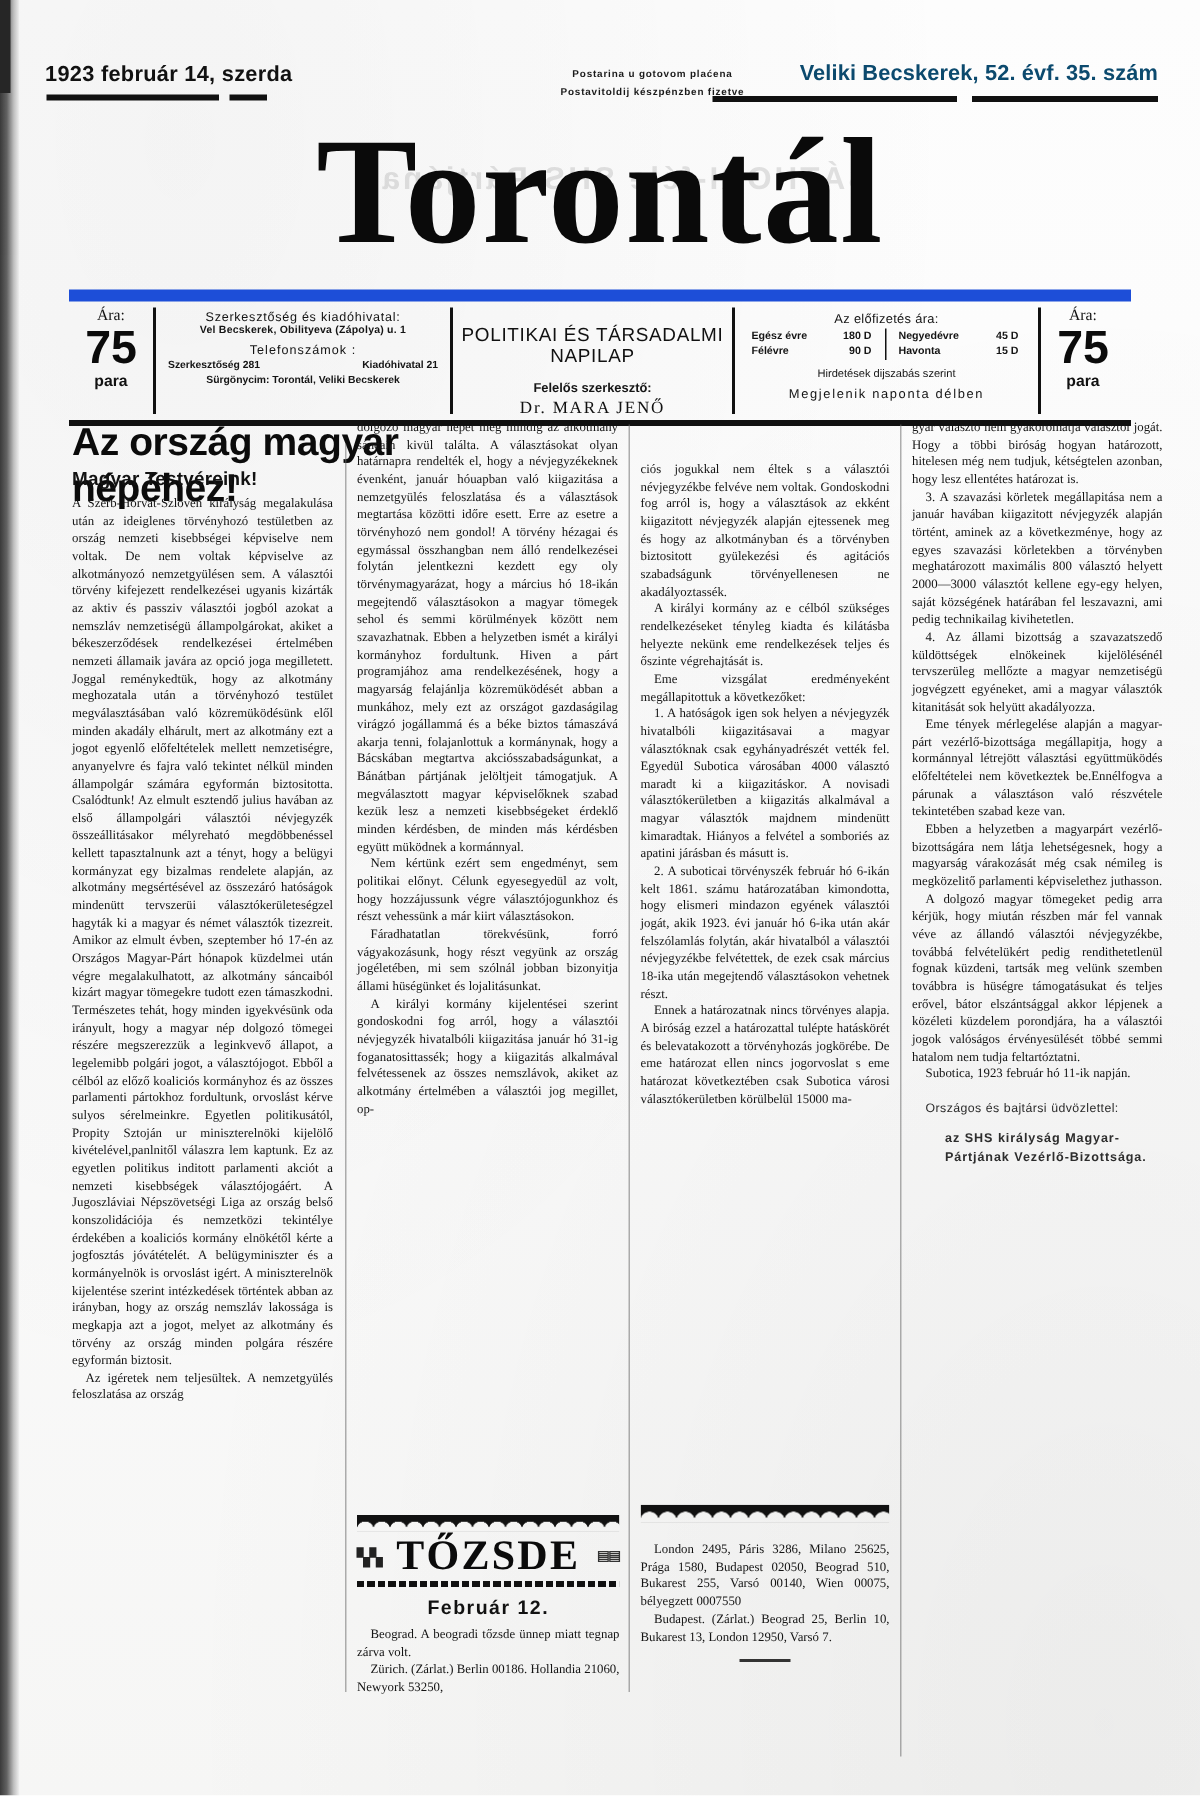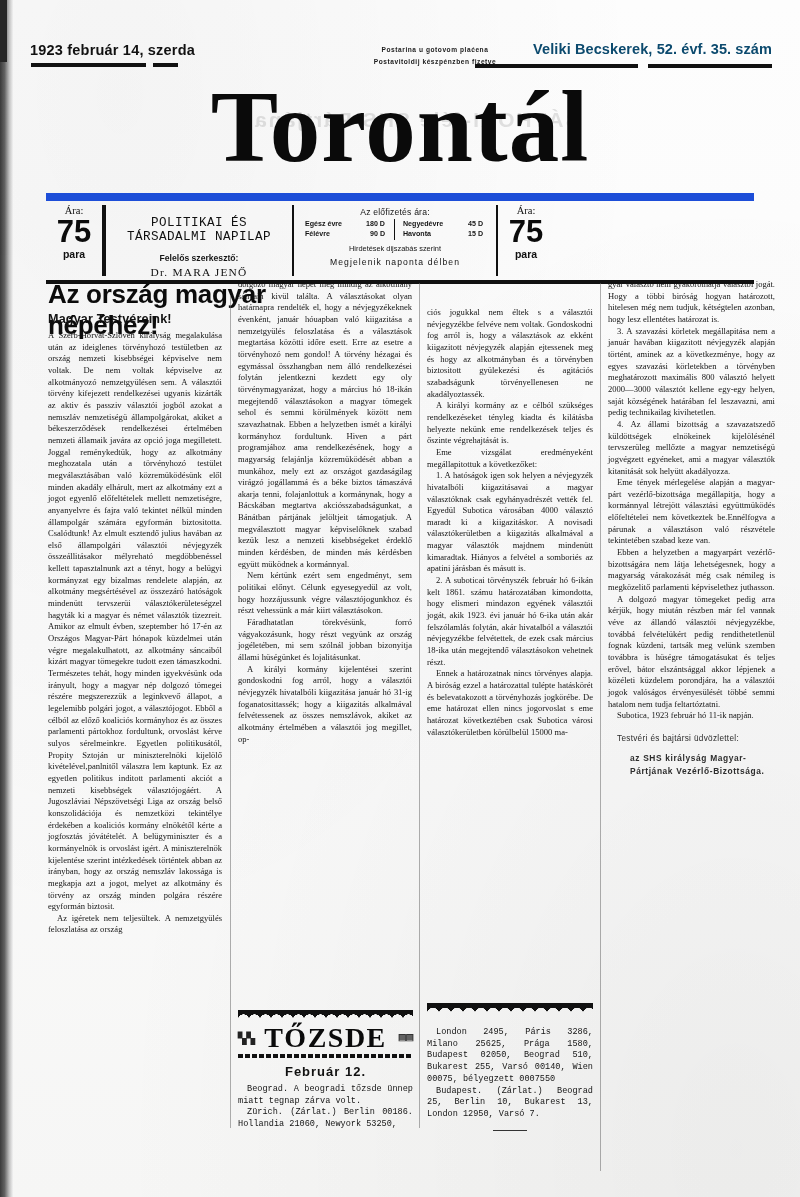--- a/index.html
+++ b/index.html
@@ -84,21 +84,21 @@
   .price-unit{font-family:"Liberation Sans",sans-serif;font-weight:bold;font-size:10.5px;color:#111;margin-top:1px;}
 
   .office-cell{width:196px;flex:none;text-align:center;font-family:"Liberation Sans",sans-serif;color:#141414;}
   .office-1{font-size:8.4px;letter-spacing:.5px;margin-top:2px;}
   .office-2{font-size:7px;font-weight:bold;letter-spacing:.15px;margin-top:1px;}
   .office-3{font-size:8.4px;letter-spacing:.7px;margin-top:4px;}
   .office-4{font-size:6.9px;font-weight:bold;margin-top:2px;display:flex;justify-content:space-between;padding:0 4px;}
   .office-5{font-size:6.9px;font-weight:bold;margin-top:3px;}
 
   .center-cell{width:186px;flex:none;text-align:center;}
-  .paper-kind{font-family:Liberation Mono, monospace;font-size:12.6px;letter-spacing:.45px;color:#111;margin-top:12px;}
+  .paper-kind{font-family:Liberation Sans, sans-serif;font-size:12.6px;letter-spacing:.45px;color:#111;margin-top:12px;}
   .resp-label{font-family:"Liberation Sans",sans-serif;font-size:8.6px;font-weight:bold;color:#161616;margin-top:9px;}
   .editor{font-family:"Liberation Serif",serif;font-size:11.4px;letter-spacing:1.2px;color:#111;margin-top:3px;}
 
   .subs-cell{width:202px;flex:none;text-align:center;font-family:"Liberation Sans",sans-serif;color:#141414;border-radius:17px;}
   .subs-title{font-size:8.6px;margin-top:3px;letter-spacing:.2px;}
   .subs-grid{display:flex;margin-top:2px;font-size:7.1px;font-weight:bold;}
   .subs-col{flex:1;text-align:left;padding-left:7px;}
   .subs-col.r{border-left:1.6px solid #111;padding-left:8px;}
   .subs-row{display:flex;justify-content:space-between;padding-right:9px;line-height:1.45;}
   .subs-ad{font-size:7.4px;margin-top:4px;}
@@ -151,21 +151,21 @@
   .tozsde-deco-l{position:absolute;left:0;top:8px;font-size:11px;font-weight:bold;color:#222;}
   .tozsde-deco-r{position:absolute;right:0;top:8px;font-size:9px;font-weight:bold;color:#333;letter-spacing:-1px;}
   .tozsde-rule{height:4px;background:#111;margin-top:2px;
     -webkit-mask-image:repeating-linear-gradient(90deg,#000 0 5px,transparent 5px 7px);
     mask-image:repeating-linear-gradient(90deg,#000 0 5px,transparent 5px 7px);}
   .tozsde-date{
     font-family:"Liberation Sans",sans-serif;font-weight:bold;font-size:13px;
     text-align:center;margin-top:6px;letter-spacing:1px;color:#111;
   }
   .tozsde-body{
-    font-family:Liberation Mono, monospace;font-size:8.55px;line-height:1.37;
+    font-family:Liberation Serif, serif;font-size:8.55px;line-height:1.37;
     text-align:justify;margin-top:5px;color:#141414;
   }
   .tozsde-body p{margin:0;text-indent:9px;}
 
   .scallop{
     position:absolute;left:427px;top:1003px;width:166px;height:12px;
     background:#111;
     -webkit-mask-image:radial-gradient(circle at 6px 11px,transparent 6px,#000 6.3px);
     mask-image:radial-gradient(circle at 6px 11px,transparent 6px,#000 6.3px);
     -webkit-mask-size:12px 12px;mask-size:12px 12px;
@@ -218,20 +218,30 @@
   <div class="band">
     <div class="band-inner">
 
       <div class="cell price-cell">
         <div class="price-label">Ára:</div>
         <div class="price-num">75</div>
         <div class="price-unit">para</div>
       </div>
       <div class="vr"></div>
 
+      <div class="cell office-cell">
+        <div class="office-1">Szerkesztőség és kiadóhivatal:</div>
+        <div class="office-2">Vel Becskerek, Obilityeva (Zápolya) u. 1</div>
+        <div class="office-3">Telefonszámok :</div>
+        <div class="office-4">
+          <span>Szerkesztőség 281</span>
+          <span>Kiadóhivatal 21</span>
+        </div>
+        <div class="office-5">Sürgönycim: Torontál, Veliki Becskerek</div>
+      </div>
       <div class="vr"></div>
 
       <div class="cell center-cell">
         <div class="paper-kind">POLITIKAI ÉS TÁRSADALMI NAPILAP</div>
         <div class="resp-label">Felelős szerkesztő:</div>
         <div class="editor">Dr. MARA JENŐ</div>
       </div>
       <div class="vr"></div>
 
       <div class="cell subs-cell">
@@ -303,21 +313,21 @@
   <div class="col" id="col4">
     <p class="noind">gyar választó nem gyakorolhatja választói jogát. Hogy a többi biróság hogyan határozott, hitelesen még nem tudjuk, kétségtelen azonban, hogy lesz ellentétes határozat is.</p>
     <p>3. A szavazási körletek megállapitása nem a január havában kiigazitott névjegyzék alapján történt, aminek az a következménye, hogy az egyes szavazási körletekben a törvényben meghatározott maximális 800 választó helyett 2000—3000 választót kellene egy-egy helyen, saját községének határában fel leszavazni, ami pedig technikailag kivihetetlen.</p>
     <p>4. Az állami bizottság a szavazatszedő küldöttségek elnökeinek kijelölésénél tervszerüleg mellőzte a magyar nemzetiségü jogvégzett egyéneket, ami a magyar választók kitanitását sok helyütt akadályozza.</p>
     <p>Eme tények mérlegelése alapján a magyar-párt vezérlő-bizottsága megállapitja, hogy a kormánnyal létrejött választási együttmüködés előfeltételei nem következtek be.Ennélfogva a párunak a választáson való részvétele tekintetében szabad keze van.</p>
     <p>Ebben a helyzetben a magyarpárt vezérlő-bizottságára nem látja lehetségesnek, hogy a magyarság várakozását még csak némileg is megközelitő parlamenti képviselethez juthasson.</p>
     <p>A dolgozó magyar tömegeket pedig arra kérjük, hogy miután részben már fel vannak véve az állandó választói névjegyzékbe, továbbá felvételükért pedig rendithetetlenül fognak küzdeni, tartsák meg velünk szemben továbbra is hüségre támogatásukat és teljes erővel, bátor elszántsággal akkor lépjenek a közéleti küzdelem porondjára, ha a választói jogok valóságos érvényesülését többé semmi hatalom nem tudja feltartóztatni.</p>
     <p>Subotica, 1923 február hó 11-ik napján.</p>
 
     <div class="sig">
-      <div class="sig-greet">Testvéri és bajtársi üdvözlettel:</div>
+      <div class="sig-greet">Országos és bajtársi üdvözlettel:</div>
       <div class="sig-body">
         <span>az SHS királyság Magyar-</span>
         <span>Pártjának Vezérlő-Bizottsága.</span>
       </div>
     </div>
   </div>
 
   <div class="scallop2"></div>
   <div class="scallop"></div>
 

